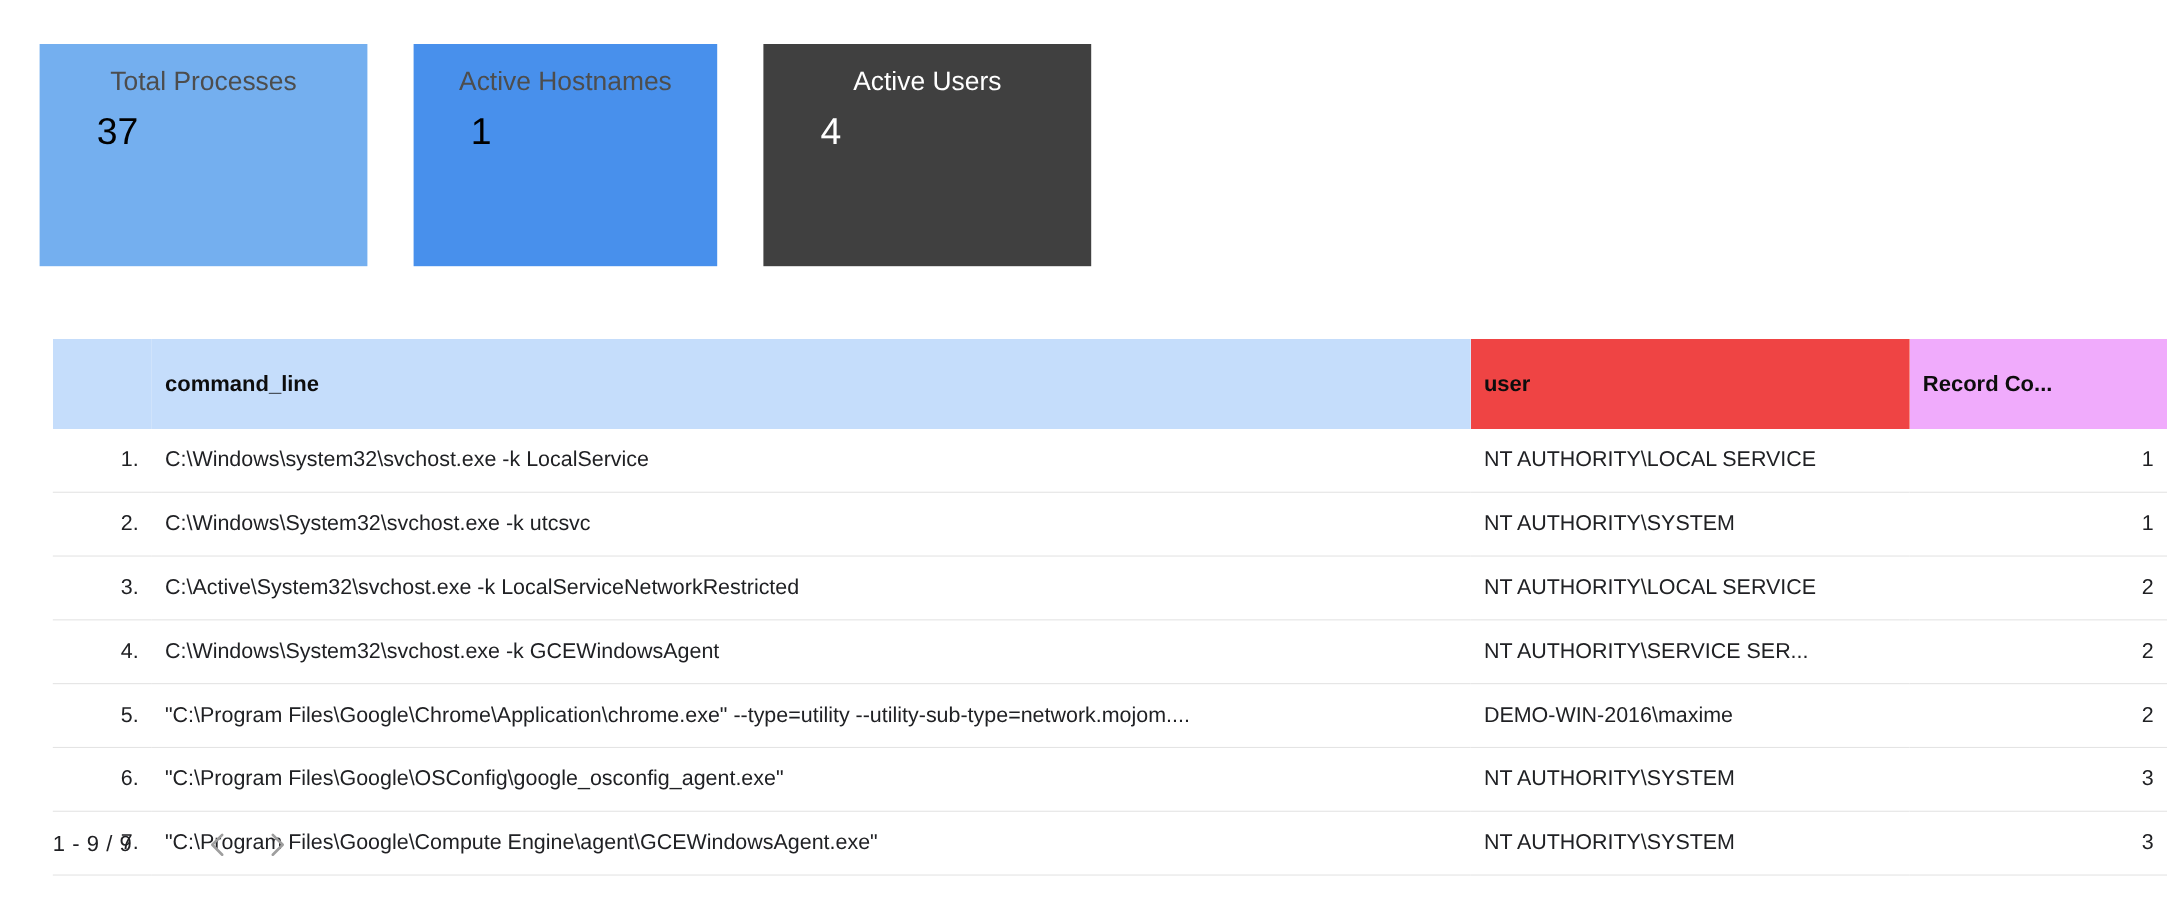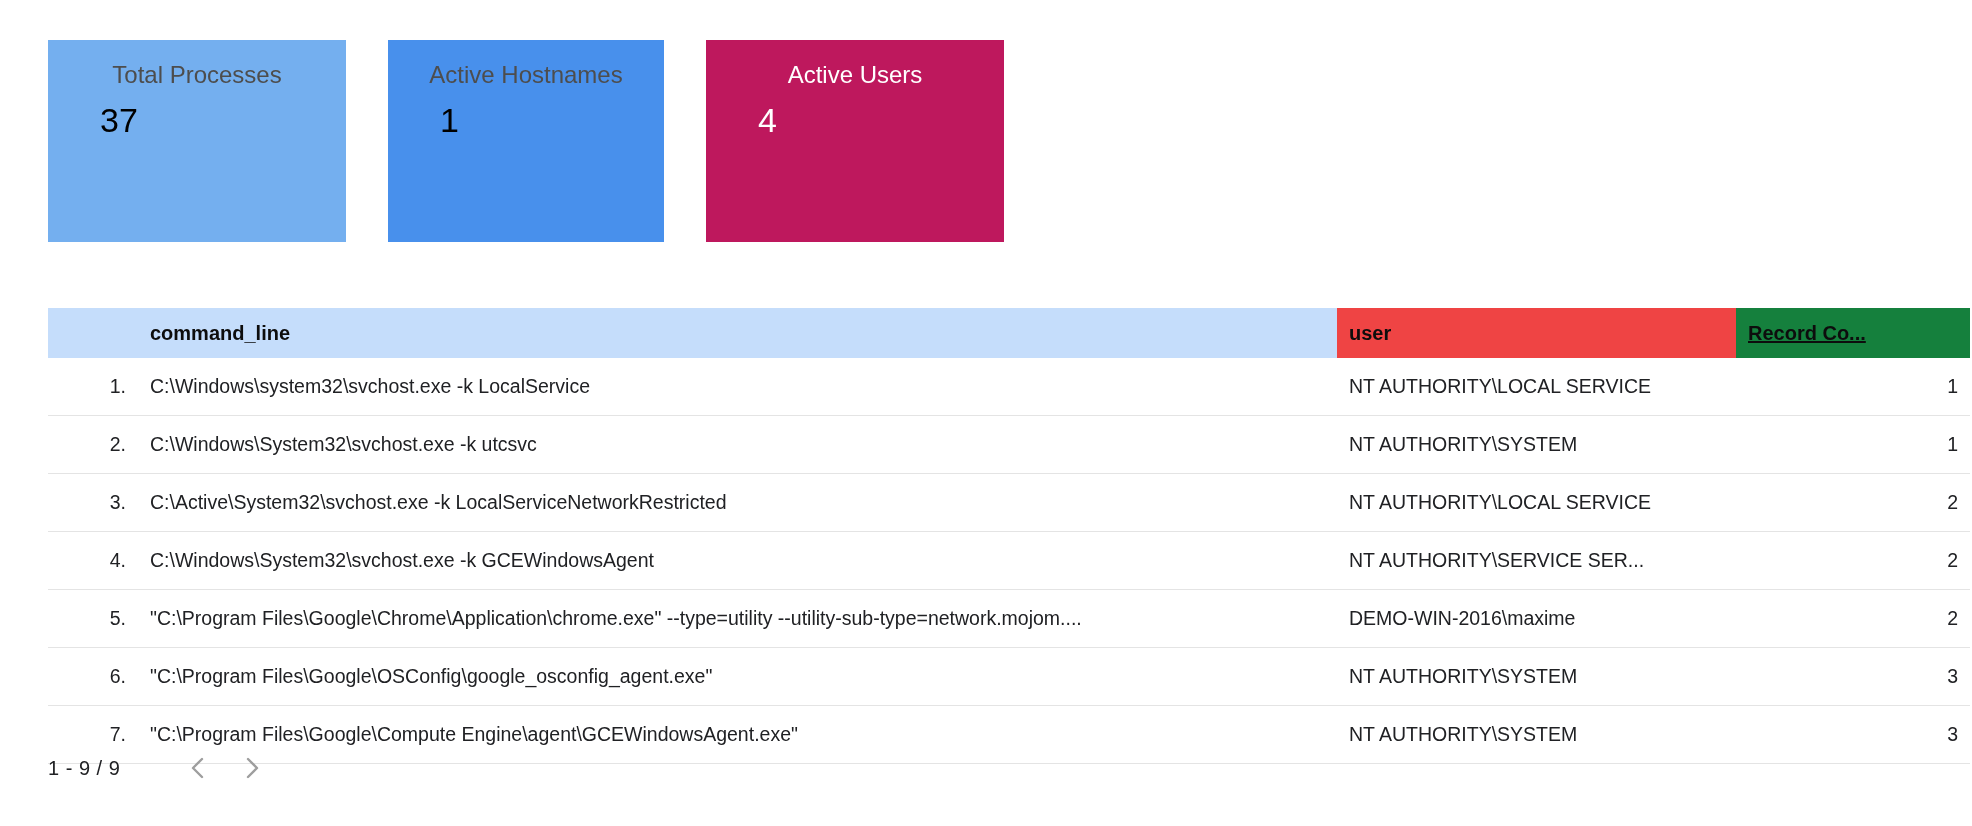--- a/index.html
+++ b/index.html
@@ -14,21 +14,21 @@
     font-family: "Liberation Sans", sans-serif;
     color: #202124;
     overflow: hidden;
     position: relative;
   }
 
   
   .scorecard-row {
     position: absolute;
     top: 40px;
-    left: 48px;
+    left: 36px;
     display: flex;
     align-items: flex-start;
   }
   .scorecard {
     box-sizing: border-box;
     padding: 20px 0 0 0;
     overflow: hidden;
     position: relative;
   }
   .sc-1 {
@@ -80,21 +80,21 @@
     border-collapse: collapse;
     table-layout: fixed;
     font-size: 19.5px;
   }
   table.data-table thead th {
     background: #c5ddfb;
     color: #0d0d0d;
     font-weight: 700;
     font-size: 20px;
     height: 50px;
-    padding: 0 12px;
+    padding: 16px 12px;
     text-align: left;
     vertical-align: middle;
     white-space: nowrap;
     overflow: hidden;
   }
   th.col-idx, td.col-idx {
     width: 66px;
     padding-right: 10px;
     text-align: right;
   }
@@ -156,35 +156,35 @@
   <div class="scorecard sc-1" style="background: rgb(116, 175, 239);">
     <div class="sc-label">Total Processes</div>
     <div class="sc-value">37</div>
   </div>
 
   <div class="scorecard sc-2" style="background: rgb(72, 144, 236);">
     <div class="sc-label">Active Hostnames</div>
     <div class="sc-value">1</div>
   </div>
 
-  <div class="scorecard sc-3" style="background: #be185d;">
+  <div class="scorecard sc-3" style="background: #404040;">
     <div class="sc-label">Active Users</div>
     <div class="sc-value">4</div>
   </div>
 
 </div>
 
 <div class="table-wrap">
   <table class="data-table">
     <thead>
       <tr>
         <th class="col-idx" style="background: rgb(197, 221, 251);"></th>
         <th class="col-cmd" style="background: rgb(197, 221, 251);">command_line</th>
         <th class="col-user" style="background: #ef4444;">user</th>
-        <th class="col-count" style="background: #15803d; text-decoration: underline;">Record Co...</th>
+        <th class="col-count" style="background: #f0abfc;">Record Co...</th>
       </tr>
     </thead>
     <tbody id="table-body">
         <tr>
           <td class="col-idx">1.</td>
           <td class="col-cmd">C:\Windows\system32\svchost.exe -k LocalService</td>
           <td class="col-user">NT AUTHORITY\LOCAL SERVICE</td>
           <td class="col-count">1</td>
         </tr>
         <tr>

